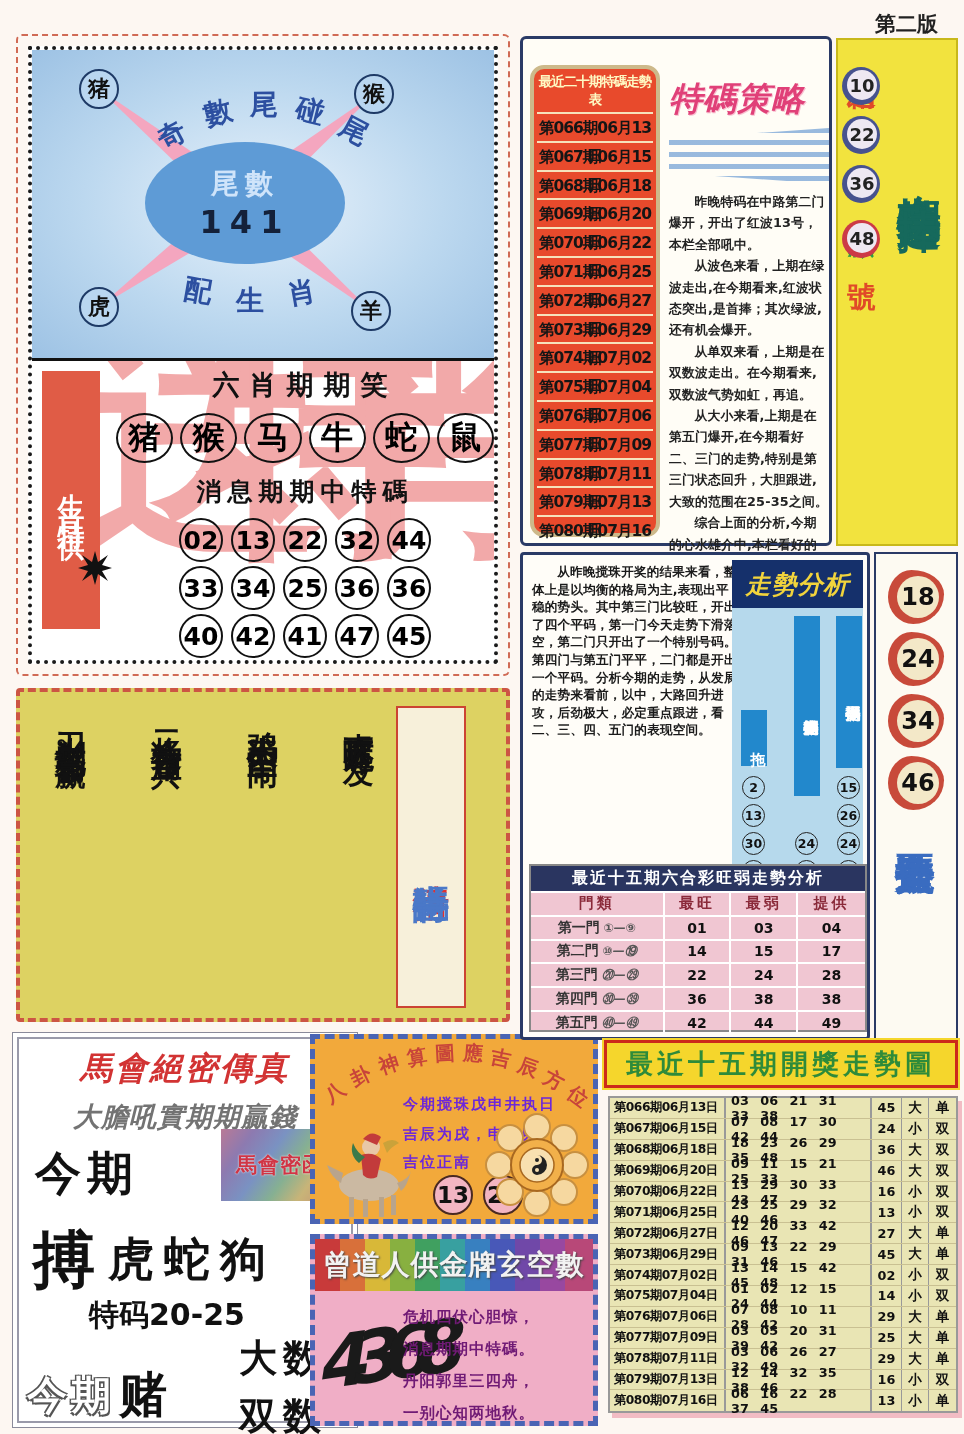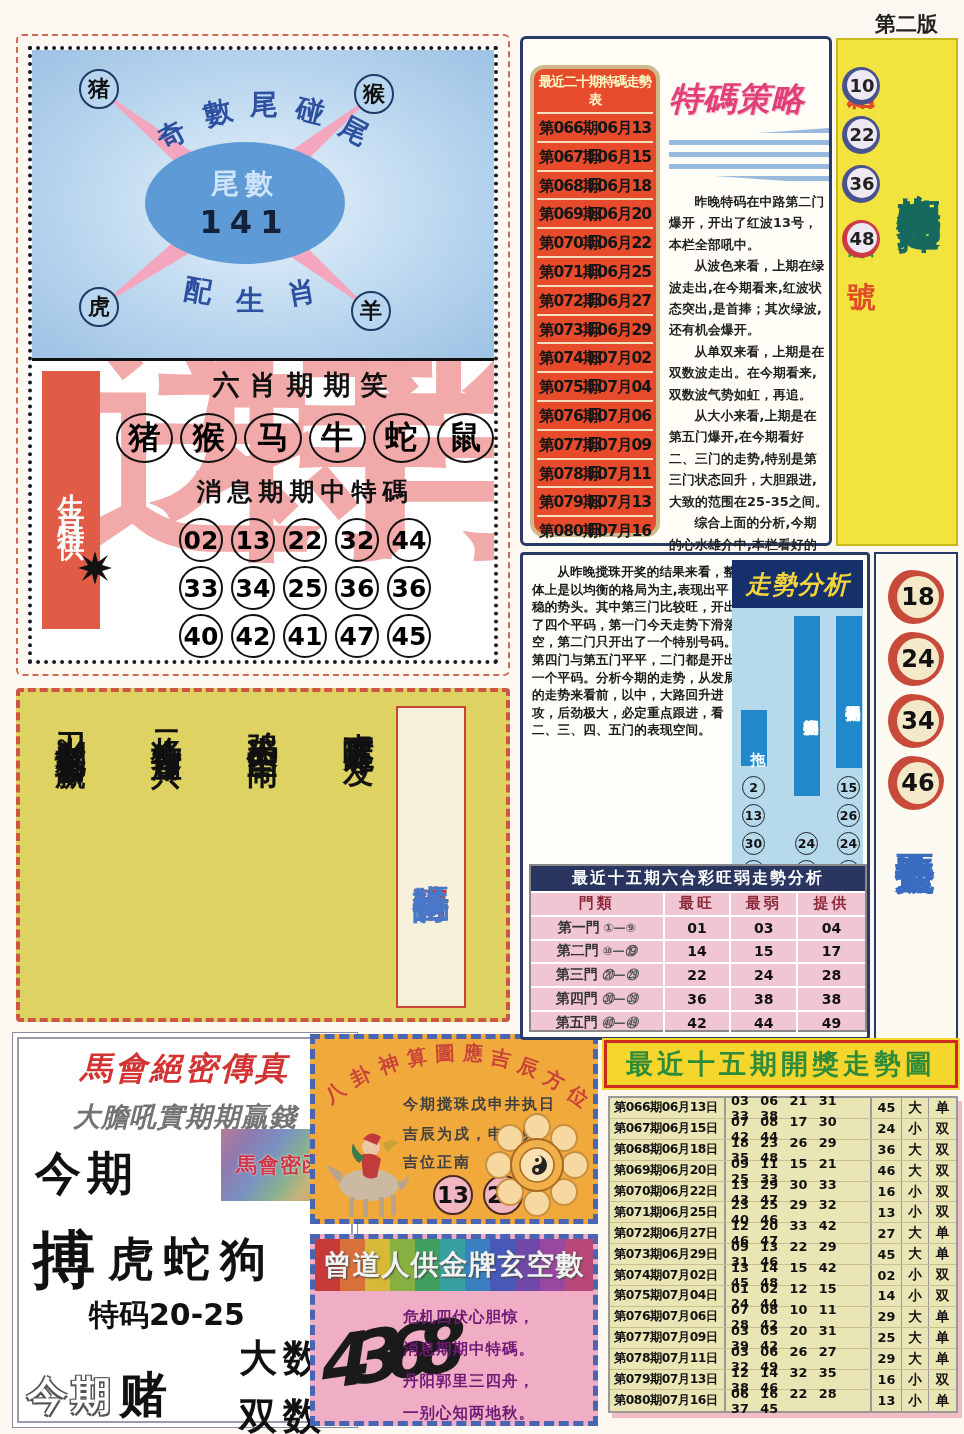--- a/index.html
+++ b/index.html
@@ -76,21 +76,21 @@
   .fax-gamble .outline { font-size:40px; font-weight:bold; color:#fff; letter-spacing:4px;
       text-shadow:-1.5px -1.5px 0 #555,1.5px -1.5px 0 #555,-1.5px 1.5px 0 #555,1.5px 1.5px 0 #555; }
   .fax-gamble .solid { font-size:48px; font-weight:bold; color:#111; margin-left:4px; }
   .fax-even { position:absolute; right:30px; top:358px; font-size:38px; font-weight:bold; color:#111; letter-spacing:6px; }
 
   
   .bagua-box { position:absolute; left:310px; top:1034px; width:288px; height:190px;
                background:#f2a93b; border:5px dashed #4a64b4; overflow:hidden; }
   .bg-arc { position:absolute; left:0; top:0; width:100%; height:70px; }
   .bg-arc span { position:absolute; font-size:20px; font-weight:bold; color:#c8443a; }
-  .bg-line { position:absolute; left:88px; font-size:15px; font-weight:bold; color:#404040; letter-spacing:2px; }
+  .bg-line { position:absolute; left:88px; font-size:15px; font-weight:bold; color:#6d28d9; letter-spacing:2px; }
   .bg-balls { position:absolute; left:118px; top:136px; display:flex; gap:10px; }
   .bg-ball { width:40px; height:40px; border-radius:50%; background:#f2b5c2; border:2.5px solid #4a2a22;
              display:flex; align-items:center; justify-content:center; font-size:23px; font-weight:bold; color:#111; }
   .horse { position:absolute; left:4px; bottom:0; }
   .wheel { position:absolute; right:4px; bottom:2px; }
 
   
   .xk-box { position:absolute; left:310px; top:1234px; width:288px; height:192px;
             background:#f0aec6; border:5px dashed #4a64b4; overflow:hidden; }
   .xk-head { height:52px; display:flex; align-items:center; justify-content:center;

